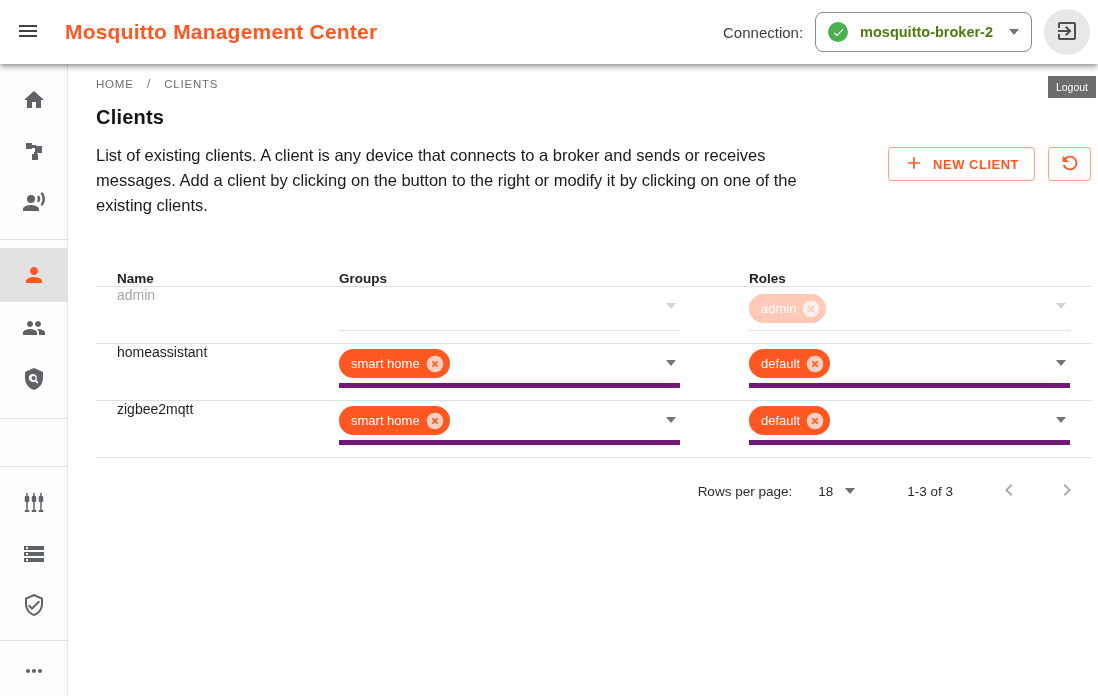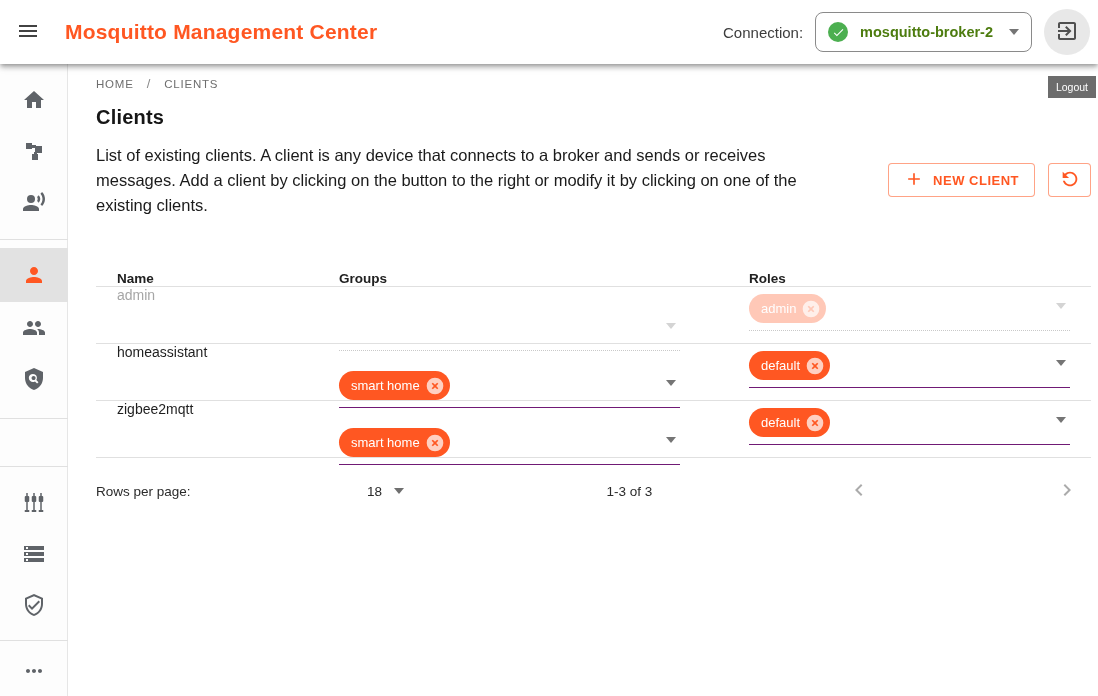--- a/index.html
+++ b/index.html
@@ -54,52 +54,52 @@
 
   
   .main{position:absolute;left:76px;top:64px;width:1030px;padding:12px 15px 0 20px;}
   .breadcrumb{display:flex;align-items:center;gap:13px;font-size:11.5px;letter-spacing:.8px;
     color:#6e6e6e;margin-bottom:15px;}
   .breadcrumb a{color:#6e6e6e;text-decoration:none;cursor:pointer;}
   .bc-sep{font-size:13px;color:#8a8a8a;}
   .page-title{font-size:20px;font-weight:bold;color:#161616;margin-bottom:14px;letter-spacing:.2px;}
   .intro-row{display:flex;align-items:flex-start;}
   .description{width:748px;font-size:16.5px;line-height:25px;color:#1b1b1b;}
-  .actions{margin-left:auto;margin-top:20px;display:flex;gap:13px;}
+  .actions{margin-left:auto;margin-top:4px;display:flex;gap:13px;}
   .btn-outline{display:inline-flex;align-items:center;gap:9px;height:34px;padding:0 15px;
     border:1px solid rgba(255,87,34,.55);border-radius:4px;background:#fff;color:var(--accent);
     font-family:"Liberation Sans",sans-serif;font-size:13px;font-weight:bold;letter-spacing:.5px;cursor:pointer;}
   .btn-outline svg{width:20px;height:20px;}
   .btn-icon{width:43px;padding:0;justify-content:center;}
   .btn-icon svg{width:22px;height:22px;}
 
   
   .table{margin-top:29px;width:995px;}
   .thead{display:flex;height:40px;align-items:flex-end;border-bottom:1px solid var(--divider);}
   .th{font-size:13.5px;font-weight:bold;color:#212121;}
   .col-name{width:243px;padding-left:21px;}
-  .col-groups{width:410px;margin-top:20px;}
+  .col-groups{width:410px;}
   .col-roles{flex:1;}
   .tr{display:flex;height:57px;align-items:flex-start;border-bottom:1px solid var(--divider);cursor:pointer;}
   .cell-name{font-size:14px;color:#1f1f1f;}
   .tr.disabled .cell-name{color:#a6a6a6;}
   .select{position:relative;height:44px;display:flex;align-items:center;gap:6px;
-    border-bottom:1px solid #701a75;cursor:pointer;}
+    border-bottom:5px solid #701a75;cursor:pointer;}
   .select.groups{width:341px;}
   .select.roles{width:321px;}
   .select .caret{position:absolute;right:4px;top:16px;}
   .select.disabled{border-bottom:1px dotted #c9c9c9;}
   .select.disabled .caret{border-top-color:#d4d4d4;}
   .chip{display:inline-flex;align-items:center;gap:5px;height:29px;padding:0 5px 0 12px;
     border-radius:16px;background:var(--accent);color:#fff;font-size:13px;}
   .chip svg{width:20px;height:20px;cursor:pointer;}
   .chip.faded{opacity:.32;}
 
   
-  .pagination{height:66px;display:flex;align-items:center;justify-content:space-between;
+  .pagination{height:66px;display:flex;align-items:center;justify-content:flex-end;
     font-size:13.5px;color:#2b2b2b;padding-right:2px;}
   .rpp-label{margin-right:26px;}
   .rpp-select{display:flex;align-items:center;gap:12px;cursor:pointer;margin-right:52px;}
   .rpp-select .caret{border-top-color:#6f6f6f;}
   .range{margin-right:34px;}
   .page-btn{width:44px;height:44px;border:none;background:transparent;border-radius:50%;
     display:flex;align-items:center;justify-content:center;color:#ababab;cursor:pointer;}
   .page-btn svg{width:24px;height:24px;}
   .page-btn.prev{margin-right:14px;}
 </style>

